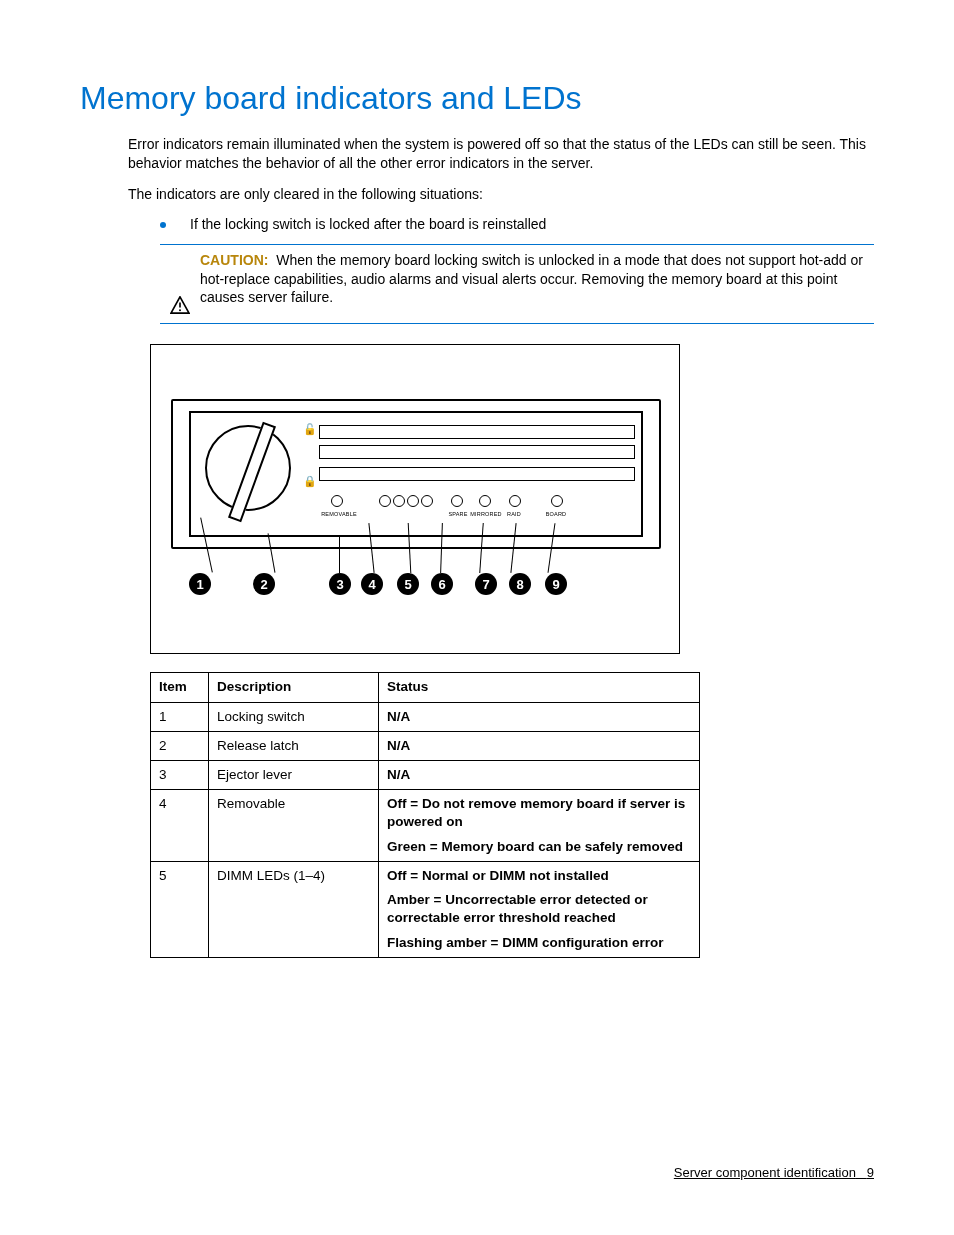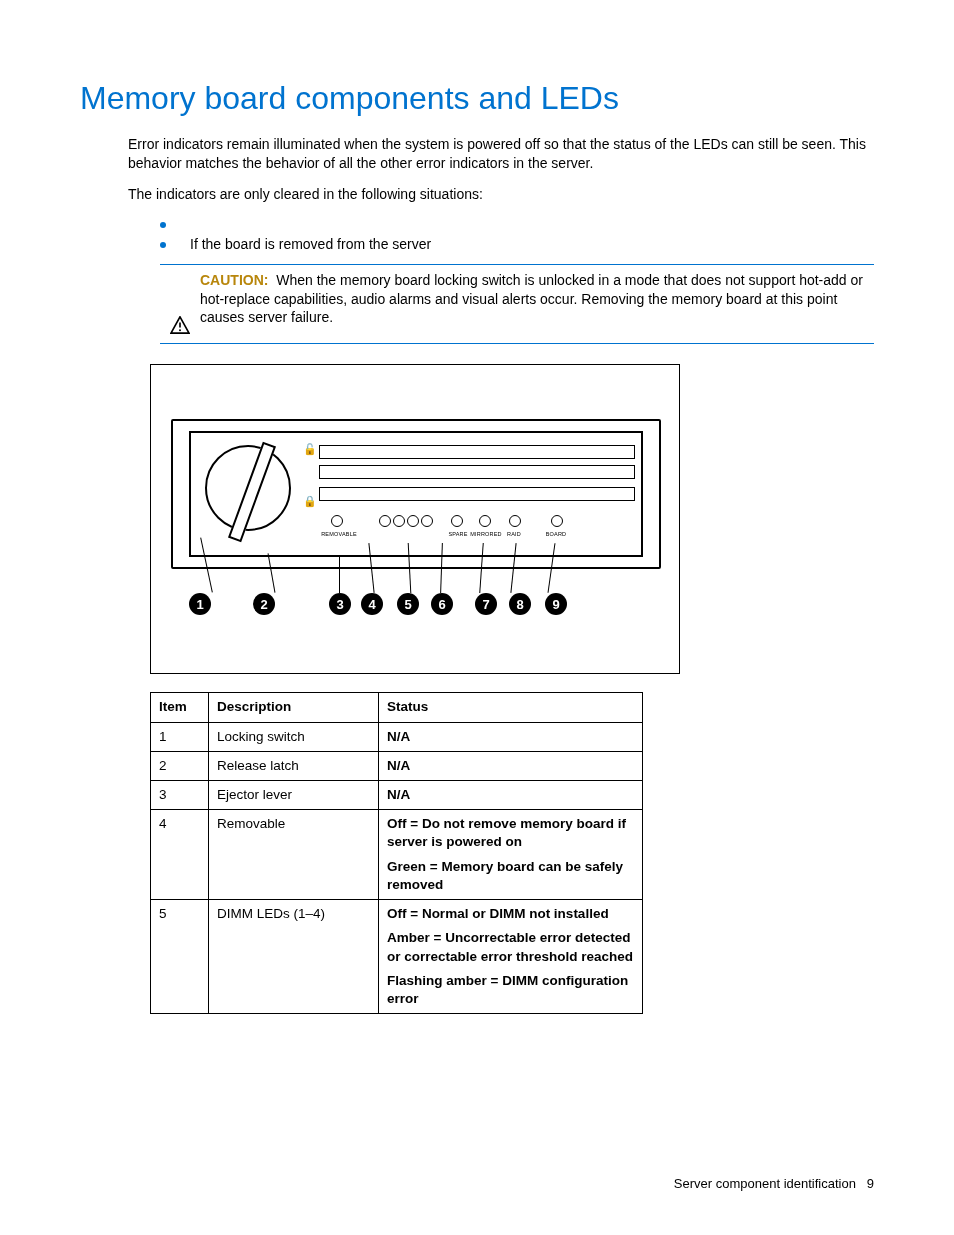--- a/index.html
+++ b/index.html
@@ -71,44 +71,45 @@
     margin-left: 70px;
     margin-bottom: 18px;
     border: 1px solid #000;
     width: 530px;
     height: 310px;
     position: relative;
     background: #fff;
   }
   .table-wrap {
     margin-left: 70px;
-    width: 493px;
+    width: 550px;
   }
   table {
     border-collapse: collapse;
     width: 100%;
     font-size: 13.5px;
   }
   th, td {
     border: 1px solid #000;
     padding: 5px 8px;
     text-align: left;
     vertical-align: top;
     line-height: 1.35;
   }
   th { font-weight: bold; }
   .col-item { width: 58px; }
   .col-desc { width: 170px; }
   .status-line { margin-bottom: 6px; font-weight: bold; }
   .status-line:last-child { margin-bottom: 0; }
   .footer {
     position: absolute;
-    bottom: 44px;
+    bottom: 55px;
     right: 80px;
     font-size: 13px;
+    text-decoration: underline;
   }
   
   .board-outer {
     position: absolute;
     left: 20px; top: 54px;
     width: 490px; height: 150px;
     border: 2px solid #000;
     border-radius: 2px;
   }
   .board-inner {
@@ -180,32 +181,29 @@
   .unlock-icon, .lock-icon {
     position: absolute;
     font-size: 11px;
   }
   .unlock-icon { left: 152px; top: 78px; }
   .lock-icon { left: 152px; top: 130px; }
 </style>
 </head>
 <body>
 
-<h1>Memory board components and LEDs</h1>
+<h1>Memory board indicators and LEDs</h1>
 
 <p class="body-text">Error indicators remain illuminated when the system is powered off so that the status of the LEDs can still be seen. This behavior matches the behavior of all the other error indicators in the server.</p>
 <p class="body-text">The indicators are only cleared in the following situations:</p>
 
 <div class="bullet-list">
   <div class="bullet-item">
     <span class="bullet-dot"></span>
-  </div>
-  <div class="bullet-item">
-    <span class="bullet-dot"></span>
-    <span>If the board is removed from the server</span>
+    <span>If the locking switch is locked after the board is reinstalled</span>
   </div>
 </div>
 
 <div class="caution-box">
   <div class="caution-row">
     <div class="caution-icon">
       <svg viewBox="0 0 24 22">
           <path d="M12 1 L23 21 L1 21 Z" fill="none" stroke="#000" stroke-width="2"></path>
           <line x1="12" y1="8" x2="12" y2="14" stroke="#000" stroke-width="2"></line>
           <circle cx="12" cy="17.5" r="1.2" fill="#000"></circle>

